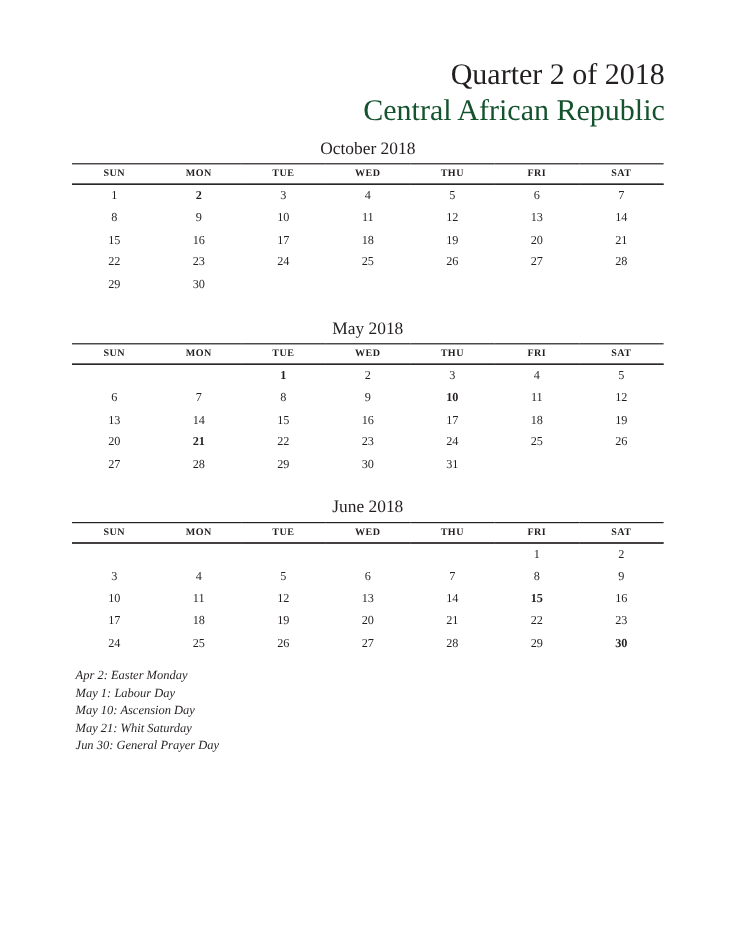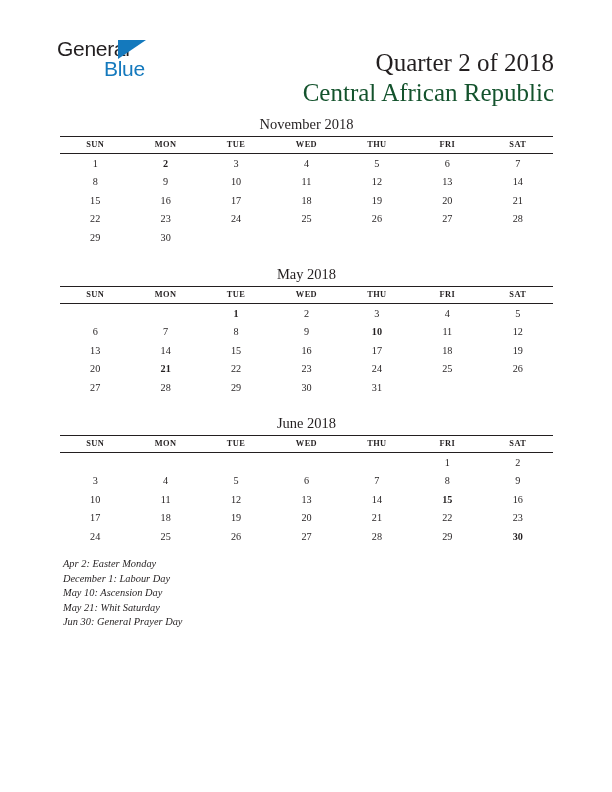--- a/index.html
+++ b/index.html
@@ -146,35 +146,30 @@
     color: #231f20;
     white-space: nowrap;
     font-style: italic;
   }
 </style>
 </head>
 <body>
 
 <div id="header">
 
-  <div id="logo">
-    <span id="logo-general">General</span>
-    <span id="logo-triangle"></span>
-    <span id="logo-blue">Blue</span>
-  </div>
 
   <div id="title-block">
     <div id="title-quarter">Quarter 2 of 2018</div>
     <div id="title-country">Central African Republic</div>
   </div>
 
 </div>
 
 <div class="month-block" id="month-0">
-    <div class="month-title">November 2018</div>
+    <div class="month-title">October 2018</div>
     <table class="cal">
       <thead>
         <tr>
           <th>SUN</th>
           <th>MON</th>
           <th>TUE</th>
           <th>WED</th>
           <th>THU</th>
           <th>FRI</th>
           <th>SAT</th>
@@ -351,17 +346,17 @@
           <td class="">28</td>
           <td class="">29</td>
           <td class="holiday">30</td>
         </tr>
       </tbody>
     </table>
   </div>
 
 <div id="legend">
     <div class="legend-item">Apr 2: Easter Monday</div>
-    <div class="legend-item">December 1: Labour Day</div>
+    <div class="legend-item">May 1: Labour Day</div>
     <div class="legend-item">May 10: Ascension Day</div>
     <div class="legend-item">May 21: Whit Saturday</div>
     <div class="legend-item">Jun 30: General Prayer Day</div>
   </div>
 
 </body></html>

